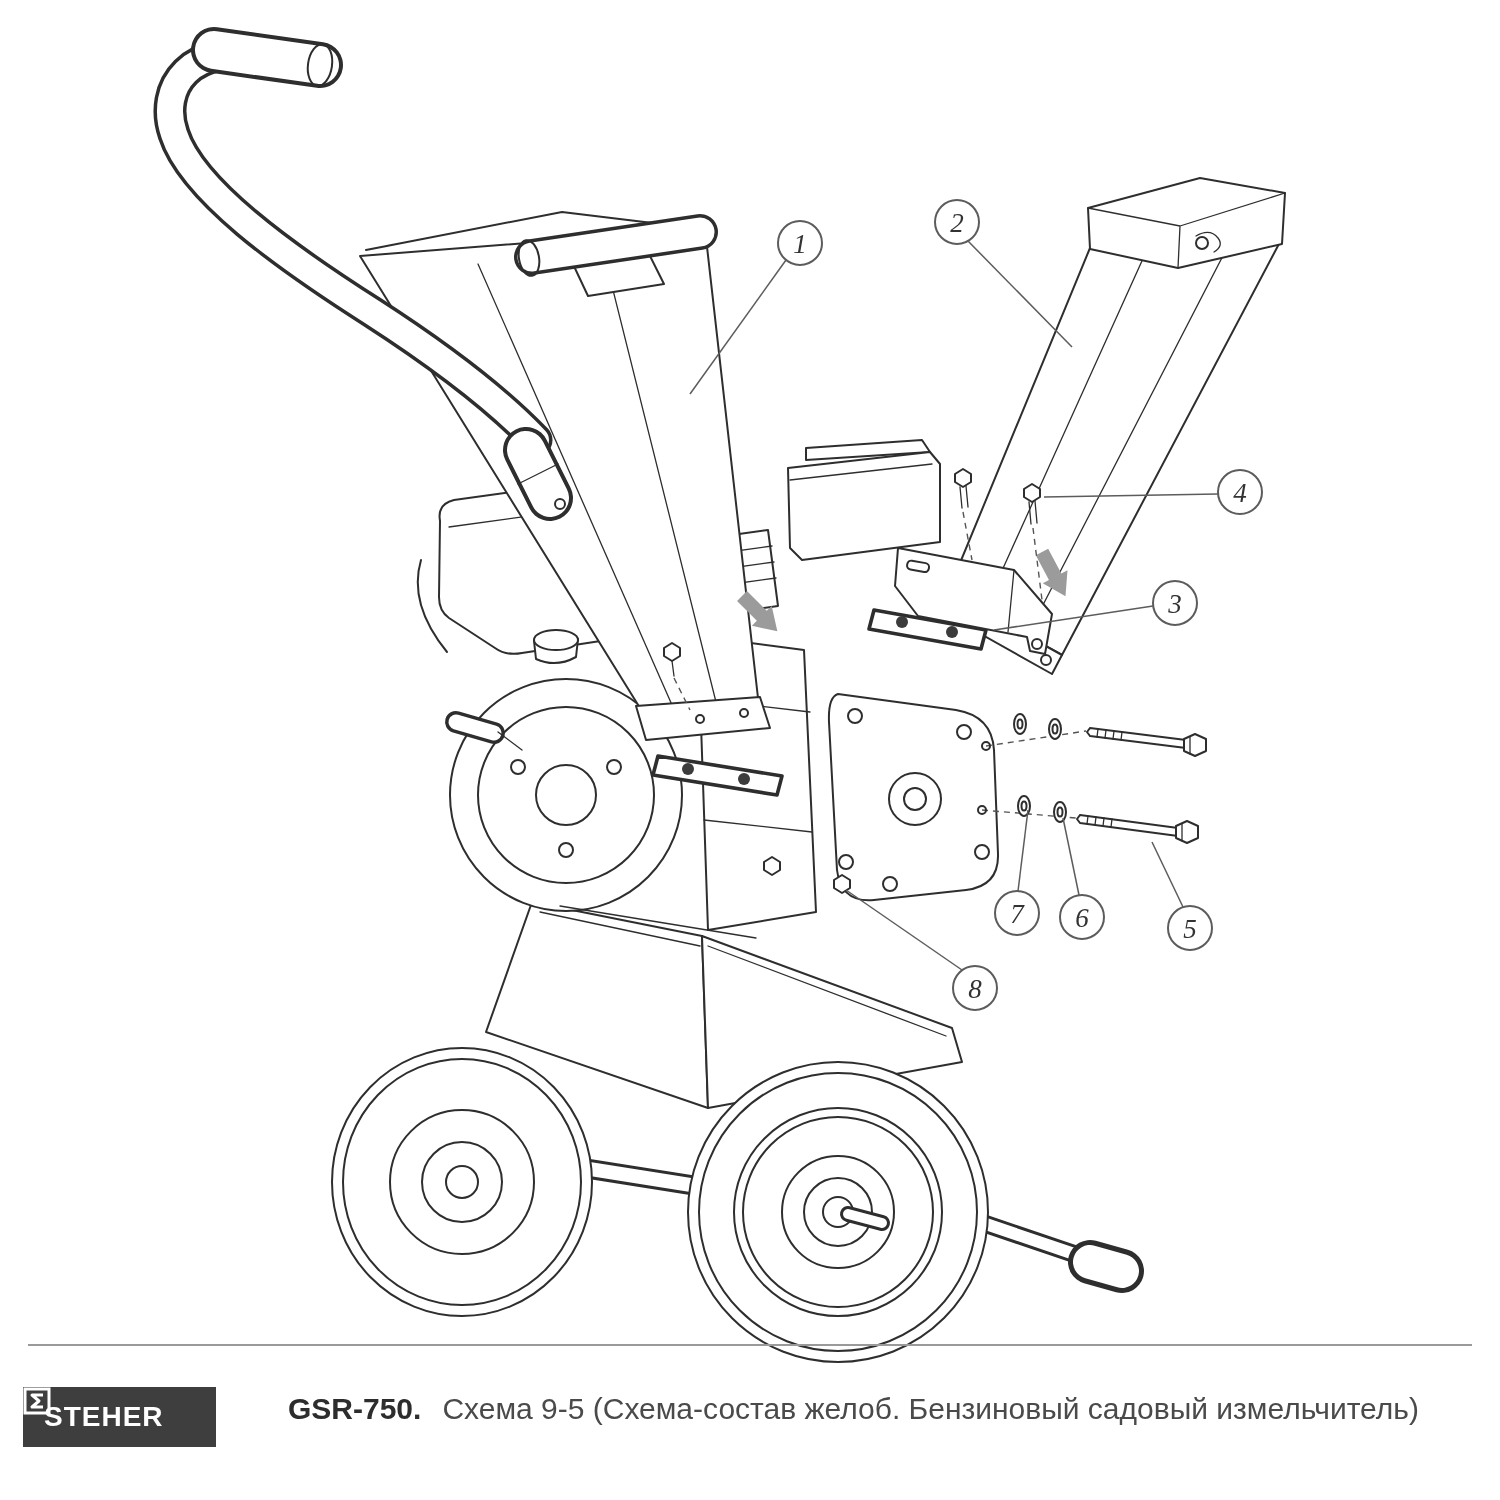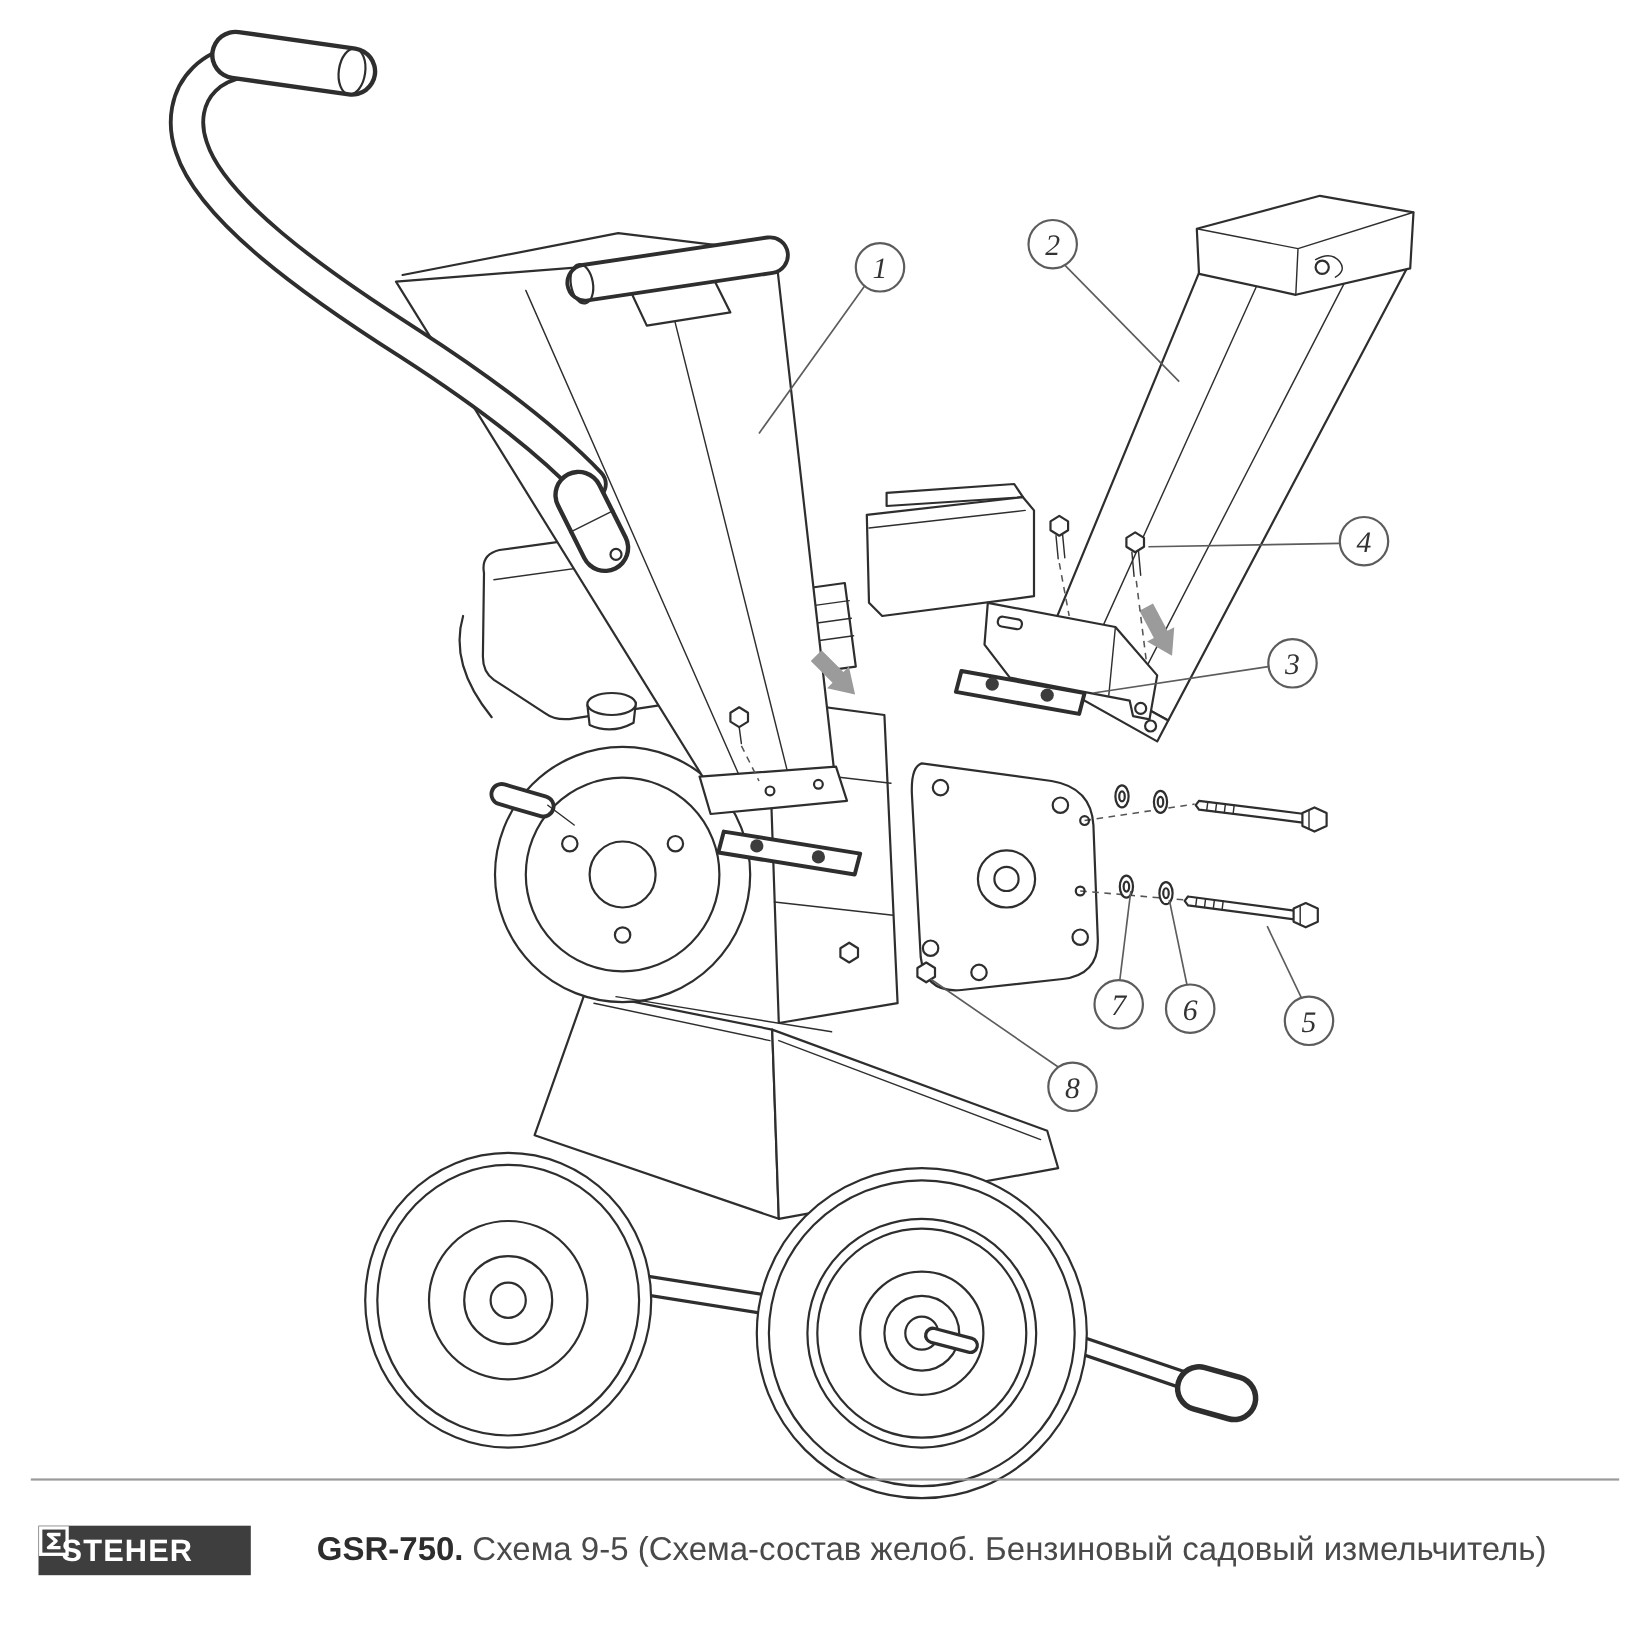--- a/index.html
+++ b/index.html
@@ -18,26 +18,26 @@
   .tube-i{fill:none;stroke:#ffffff;stroke-linecap:round;}
   .arrow{fill:#9b9b9b;stroke:none;}
 
   
   .callout-l{fill:none;stroke:#5c5c5c;stroke-width:1.5;}
   .callout-c{fill:#ffffff;stroke:#5c5c5c;stroke-width:2;}
   .callout-t{font:italic 27px "Liberation Serif",serif;fill:#333;text-anchor:middle;}
 
   
   .divider{position:absolute;left:28px;top:1344px;width:1444px;border-top:2px solid #9a9a9a;}
-  .logo{position:absolute;left:35px;top:1387px;width:193px;height:45px;background:#3e3e3e;
+  .logo{position:absolute;left:23px;top:1387px;width:193px;height:60px;background:#3e3e3e;
         display:flex;align-items:center;gap:9px;padding:0 12px;box-sizing:border-box;}
   .logo-icon{flex:0 0 auto;display:flex;align-items:center;justify-content:center;}
   .logo-text{color:#fff;font-weight:bold;font-size:28px;letter-spacing:1px;line-height:1;}
   .caption{position:absolute;left:288px;top:1392px;font-size:30px;color:#4a4a4a;white-space:nowrap;}
-  .caption .model{font-weight:bold;color:#2d2d2d;margin-right:8px;}
+  .caption .model{font-weight:bold;color:#2d2d2d;margin-right:21px;}
 </style>
 </head>
 <body>
 
 <div class="page">
 
   <svg width="1500" height="1500" viewBox="0 0 1500 1500">
 
     <g>
       <path class="lnf" d="M 532 902 L 702 936 L 708 1108 L 486 1032 Z"></path>

